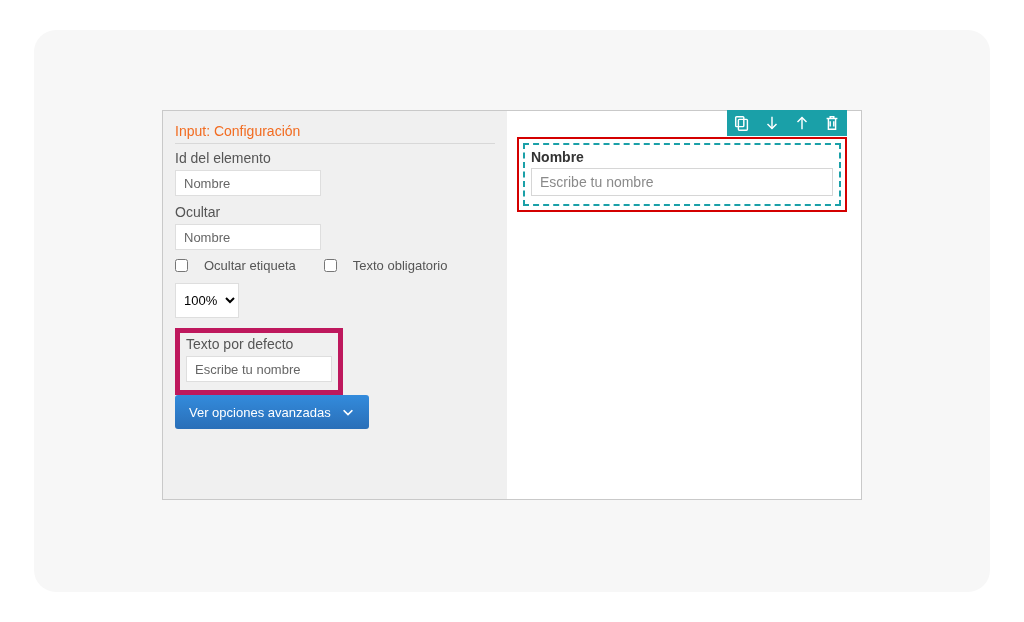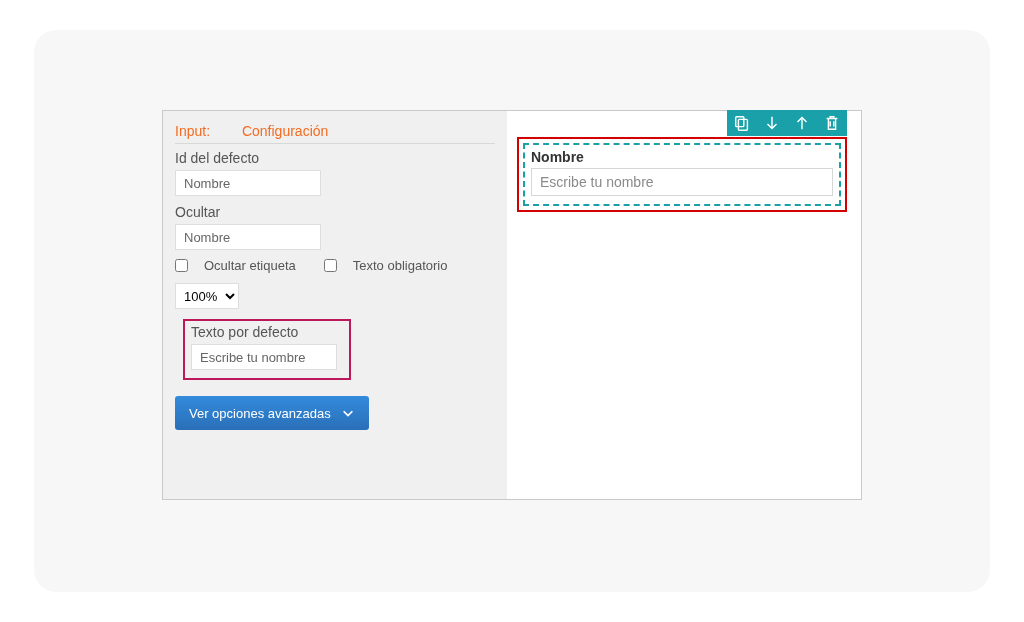--- a/index.html
+++ b/index.html
@@ -30,54 +30,53 @@
   }
   .config-panel {
     width: 344px;
     background: #f0f0f0;
     padding: 6px 12px 18px 12px;
     font-size: 14px;
     color: #555;
   }
   .config-title { padding: 6px 0 4px 0; }
   .config-title .bold { font-weight: normal; color: #f26c21; }
-  .config-title .normal { color: #f26c21; font-weight: normal; margin-left: 28px; }
+  .config-title .normal { color: #f26c21; font-weight: normal; }
   .config-hr { border: none; border-top: 1px solid #d8d8d8; margin-bottom: 6px; }
   .field-group { margin-top: 4px; }
   .field-label { font-size: 14px; color: #555; display: block; margin-bottom: 4px; }
   .text-input {
     width: 146px;
     height: 26px;
     padding: 3px 8px;
     font-size: 13px;
     color: #666;
     background: #fff;
     border: 1px solid #dedede;
   }
   .text-input.wide { width: 146px; }
   .check-row { display: flex; gap: 28px; margin-top: 8px; }
   .check-item { display: flex; align-items: center; gap: 16px; font-size: 13px; color: #555; }
   .check-item input { width: 13px; height: 13px; }
   .select-wrap { margin-top: 4px; }
   select.width-select {
-    height: 26px;
+    height: 35px;
     padding: 2px 4px;
     font-size: 13px;
     background: #fff;
     border: 1px solid #dedede;
   }
   .highlight-red {
-    border: 2px solid #be185d;
+    border: 5px solid #be185d;
     padding: 3px 6px 8px 6px;
     margin-top: 10px;
     width: 168px;
-    margin-left: 8px;
   }
   .advanced-btn {
-    margin-top: 16px;
+    margin-top: 0;
     background: #2b78c5;
     background: linear-gradient(#338bdc,#2a6fb8);
     color: #fff;
     border: none;
     height: 34px;
     padding: 0 14px;
     font-size: 13px;
     border-radius: 3px;
     display: flex;
     align-items: center;
@@ -135,21 +134,21 @@
 
     <div class="config-panel">
 
       <div class="config-title">
         <span class="bold">Input:</span>
         <span class="normal">Configuración</span>
       </div>
       <hr class="config-hr">
 
       <div class="field-group">
-        <label class="field-label">Id del defecto</label>
+        <label class="field-label">Id del elemento</label>
         <input type="text" class="text-input" value="Nombre" style="">
       </div>
 
       <div class="field-group" style="margin-top:8px">
         <label class="field-label">Ocultar</label>
         <input type="text" class="text-input" value="Nombre" style="">
       </div>
 
       <div class="check-row">
         <label class="check-item">

